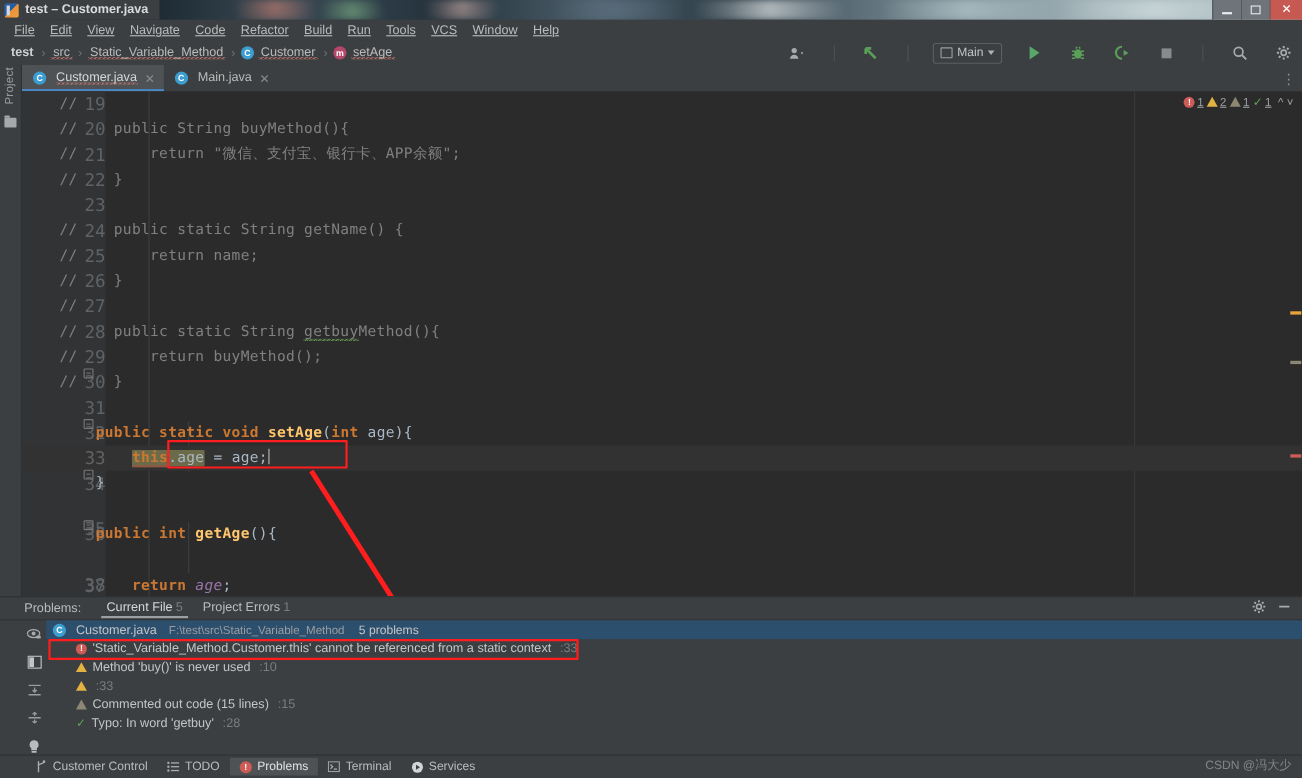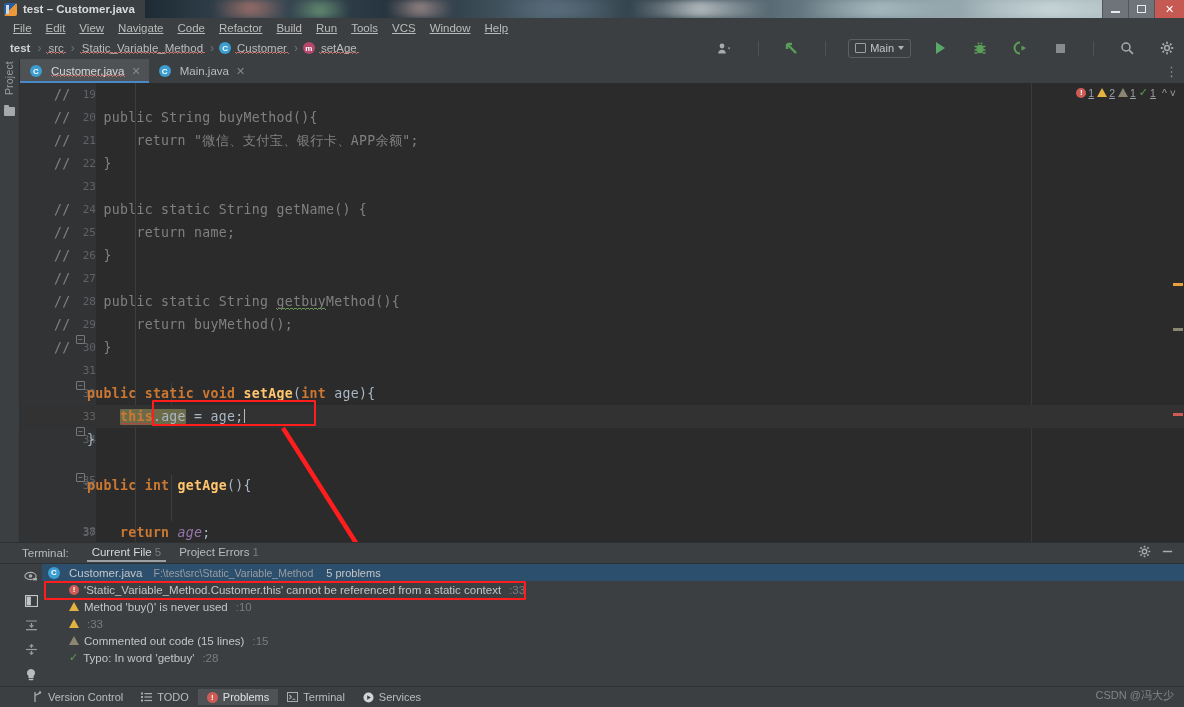--- a/index.html
+++ b/index.html
@@ -142,21 +142,21 @@
   .gutter {
     position: absolute; left: 0; top: 0; width: 76px; height: 459px;
     background: #313335;
   }
   .margin-line { position: absolute; left: 1011px; top: 0; width: 1px; height: 459px; background: #3a3a3a; }
   .indent-guide { position: absolute; width: 1px; background: #3c3f41; }
 
   .crow { position: absolute; left: 0; height: 23px; width: 100%; }
   .lnum {
     position: absolute; right: 1088px; width: 40px; text-align: right;
-    font-family: "DejaVu Sans Mono", monospace; font-size: 11px; color: #606366; line-height: 23px;
+    font-family: "DejaVu Sans Mono", monospace; font-size: 16px; color: #606366; line-height: 23px;
   }
   .ctext {
     position: absolute; left: 34px; line-height: 23px; white-space: pre;
     font-family: "DejaVu Sans Mono", monospace; font-size: 13.2px; letter-spacing: .3px;
   }
   .cmt { color: #808080; }
   .kw  { color: #cc7832; font-weight: bold; }
   .mth { color: #ffc66d; font-weight: bold; }
   .fld { color: #9876aa; font-style: italic; }
   .plain { color: #a9b7c6; }
@@ -540,21 +540,21 @@
   </div>
 
   <svg class="arrow-svg">
     <line x1="283" y1="428" x2="372" y2="568" stroke="#ff1d1d" stroke-width="4.5"></line>
     <polygon points="372,578 360,552 384,551" fill="#ff1d1d"></polygon>
   </svg>
 
   <div class="panel">
     <div class="hsep" style="top:0;"></div>
     <div class="panel-head">
-      <span class="ph-title">Terminal:</span>
+      <span class="ph-title">Problems:</span>
       <div class="ph-tab active">
         <span>Current File</span><span class="cnt">5</span>
       </div>
       <div class="ph-tab">
         <span>Project Errors</span><span class="cnt">1</span>
       </div>
       <div class="ph-right">
         <span>
           <svg width="13" height="13" viewBox="0 0 14 14">
               <circle cx="7" cy="7" r="2.4" stroke="#a8abad" stroke-width="1.5" fill="none"></circle>
@@ -652,21 +652,21 @@
   <div class="redbox-problem"></div>
 
   <div class="statusbar">
     <div class="sb-item">
       <span class="sb-ico">
         <svg width="10" height="12" viewBox="0 0 10 12">
             <path d="M2 1v10M2 5c0-2 5-1 5-4" stroke="#a9acae" stroke-width="1.3" fill="none"></path>
             <circle cx="7" cy="1.4" r="1.2" fill="#a9acae"></circle>
           </svg>
       </span>
-      <span>Version Control</span>
+      <span>Customer Control</span>
     </div>
     <div class="sb-item">
       <span class="sb-ico">
         <svg width="11" height="10" viewBox="0 0 11 10">
             <g fill="#a9acae">
               <rect x="0" y="0.5" width="2" height="2"></rect>
               <rect x="0" y="4" width="2" height="2"></rect>
               <rect x="0" y="7.5" width="2" height="2"></rect>
               <rect x="3.4" y="1" width="7.6" height="1.2"></rect>
               <rect x="3.4" y="4.4" width="7.6" height="1.2"></rect>

